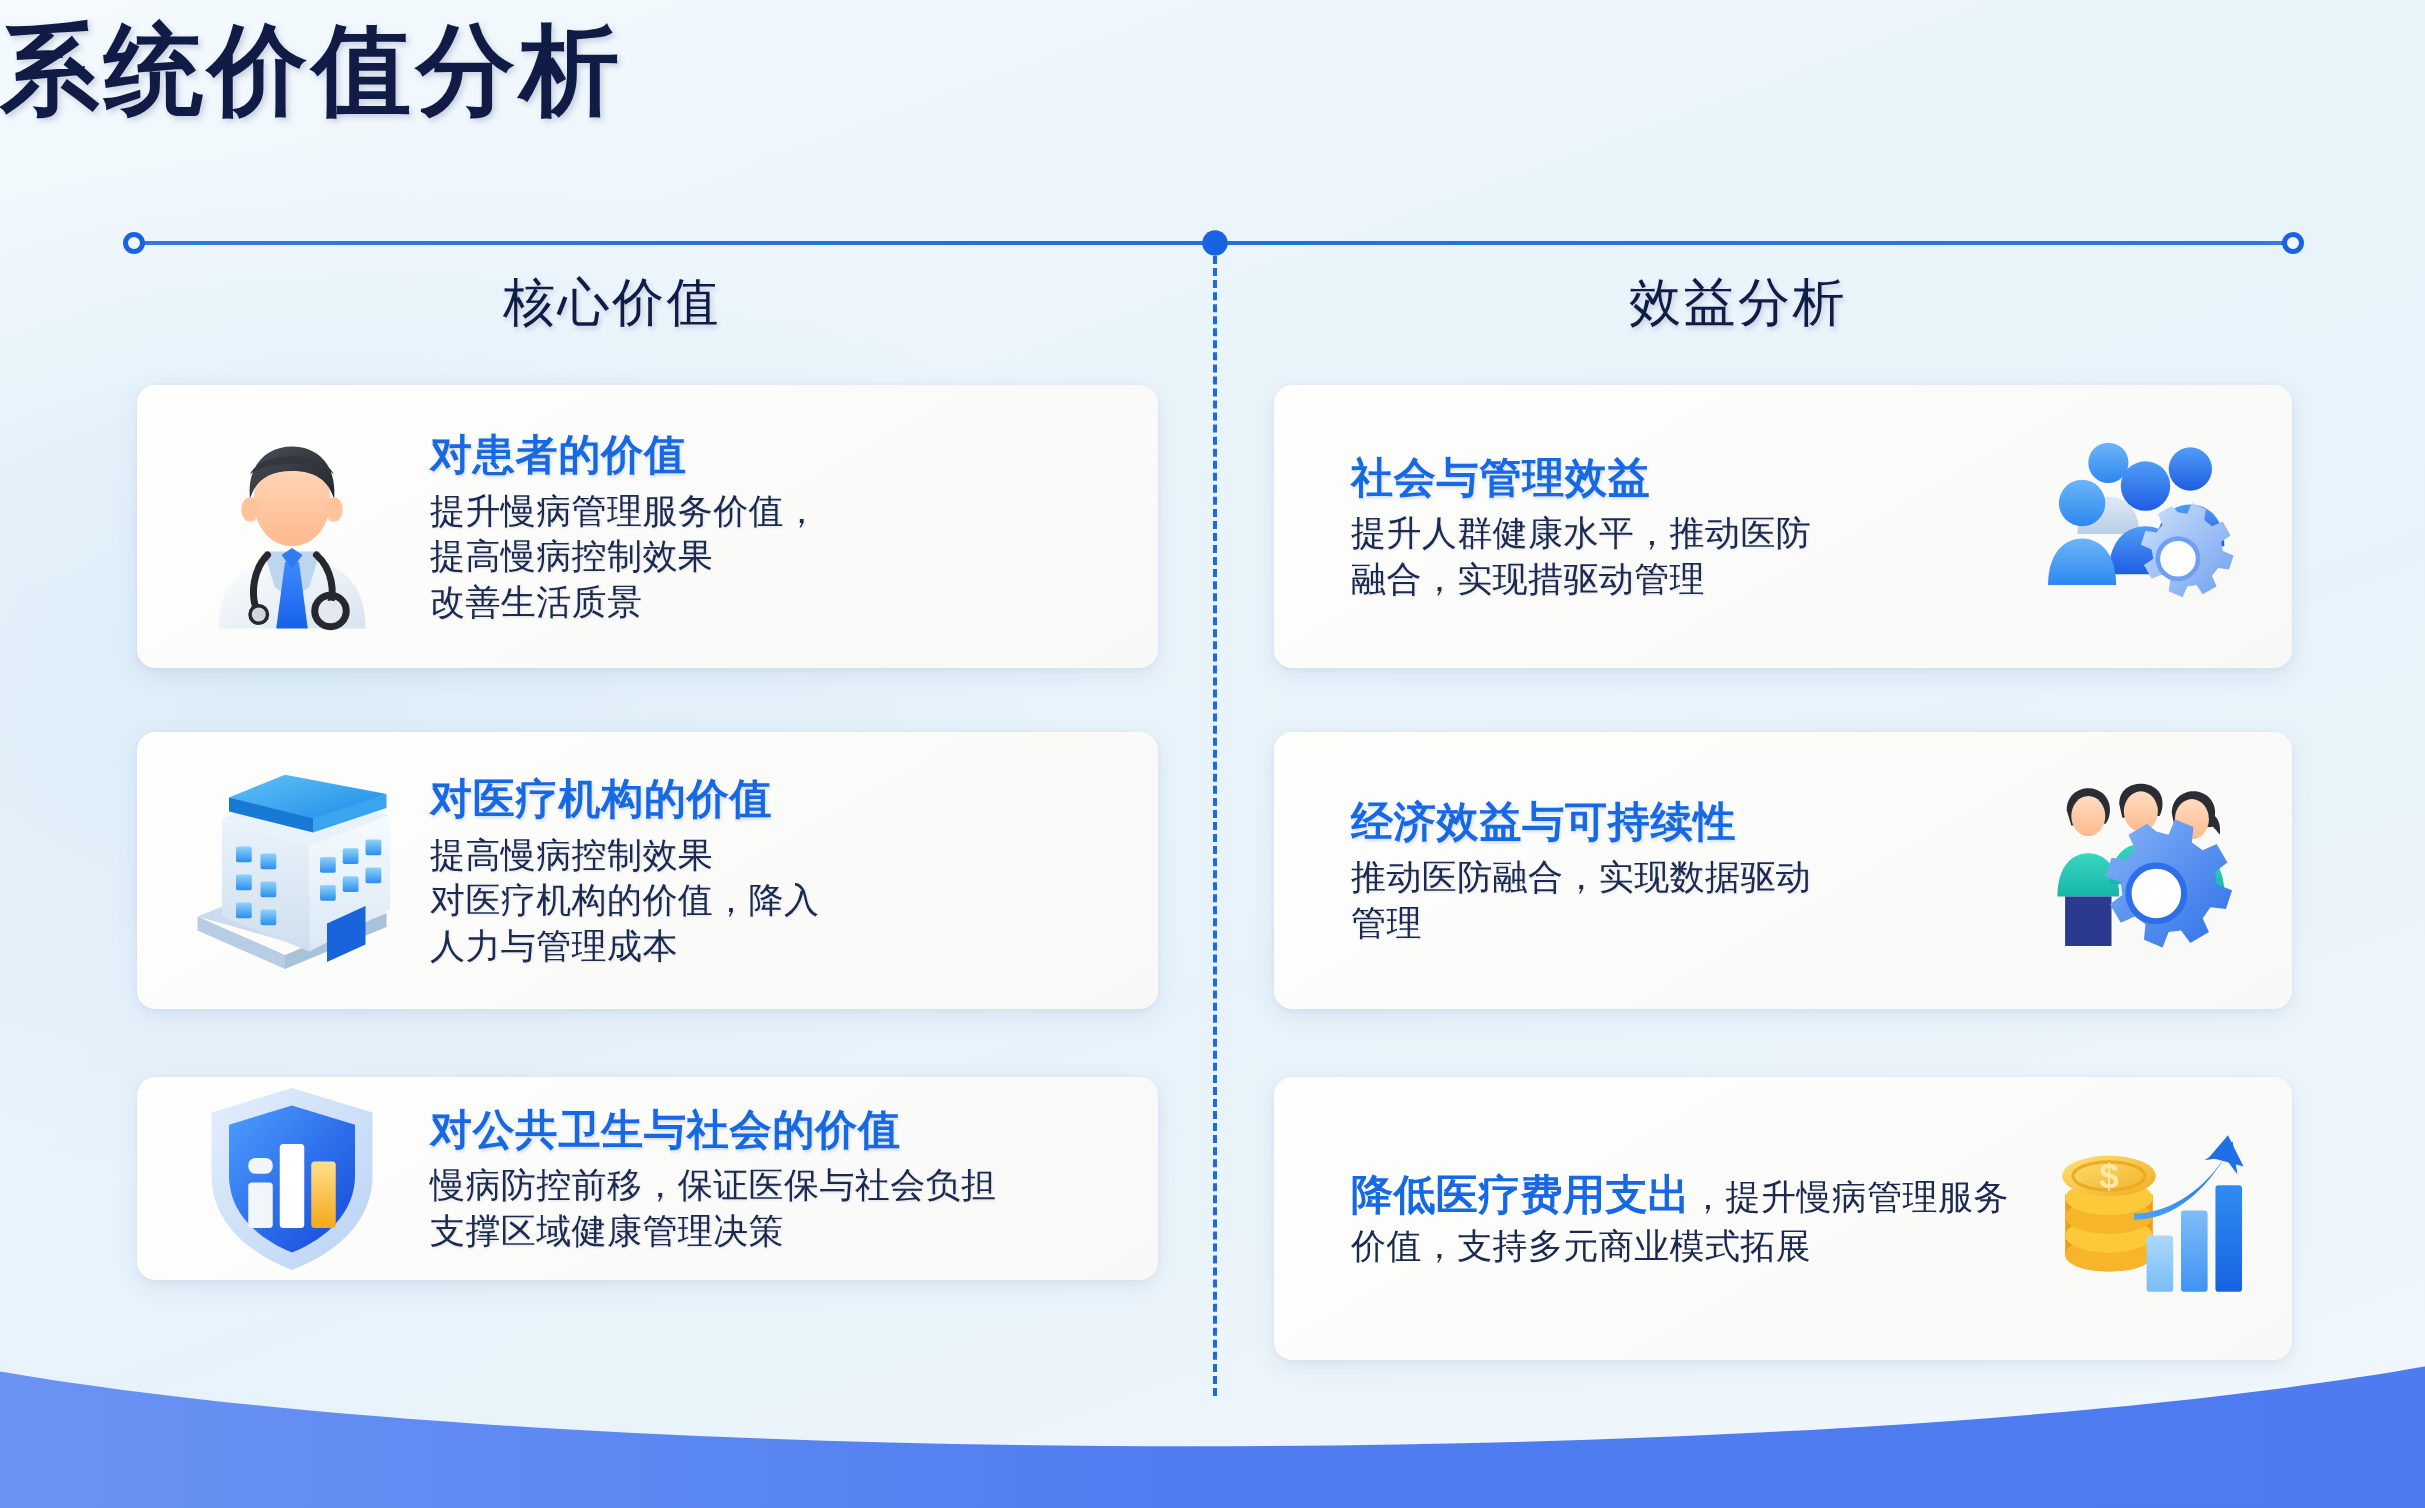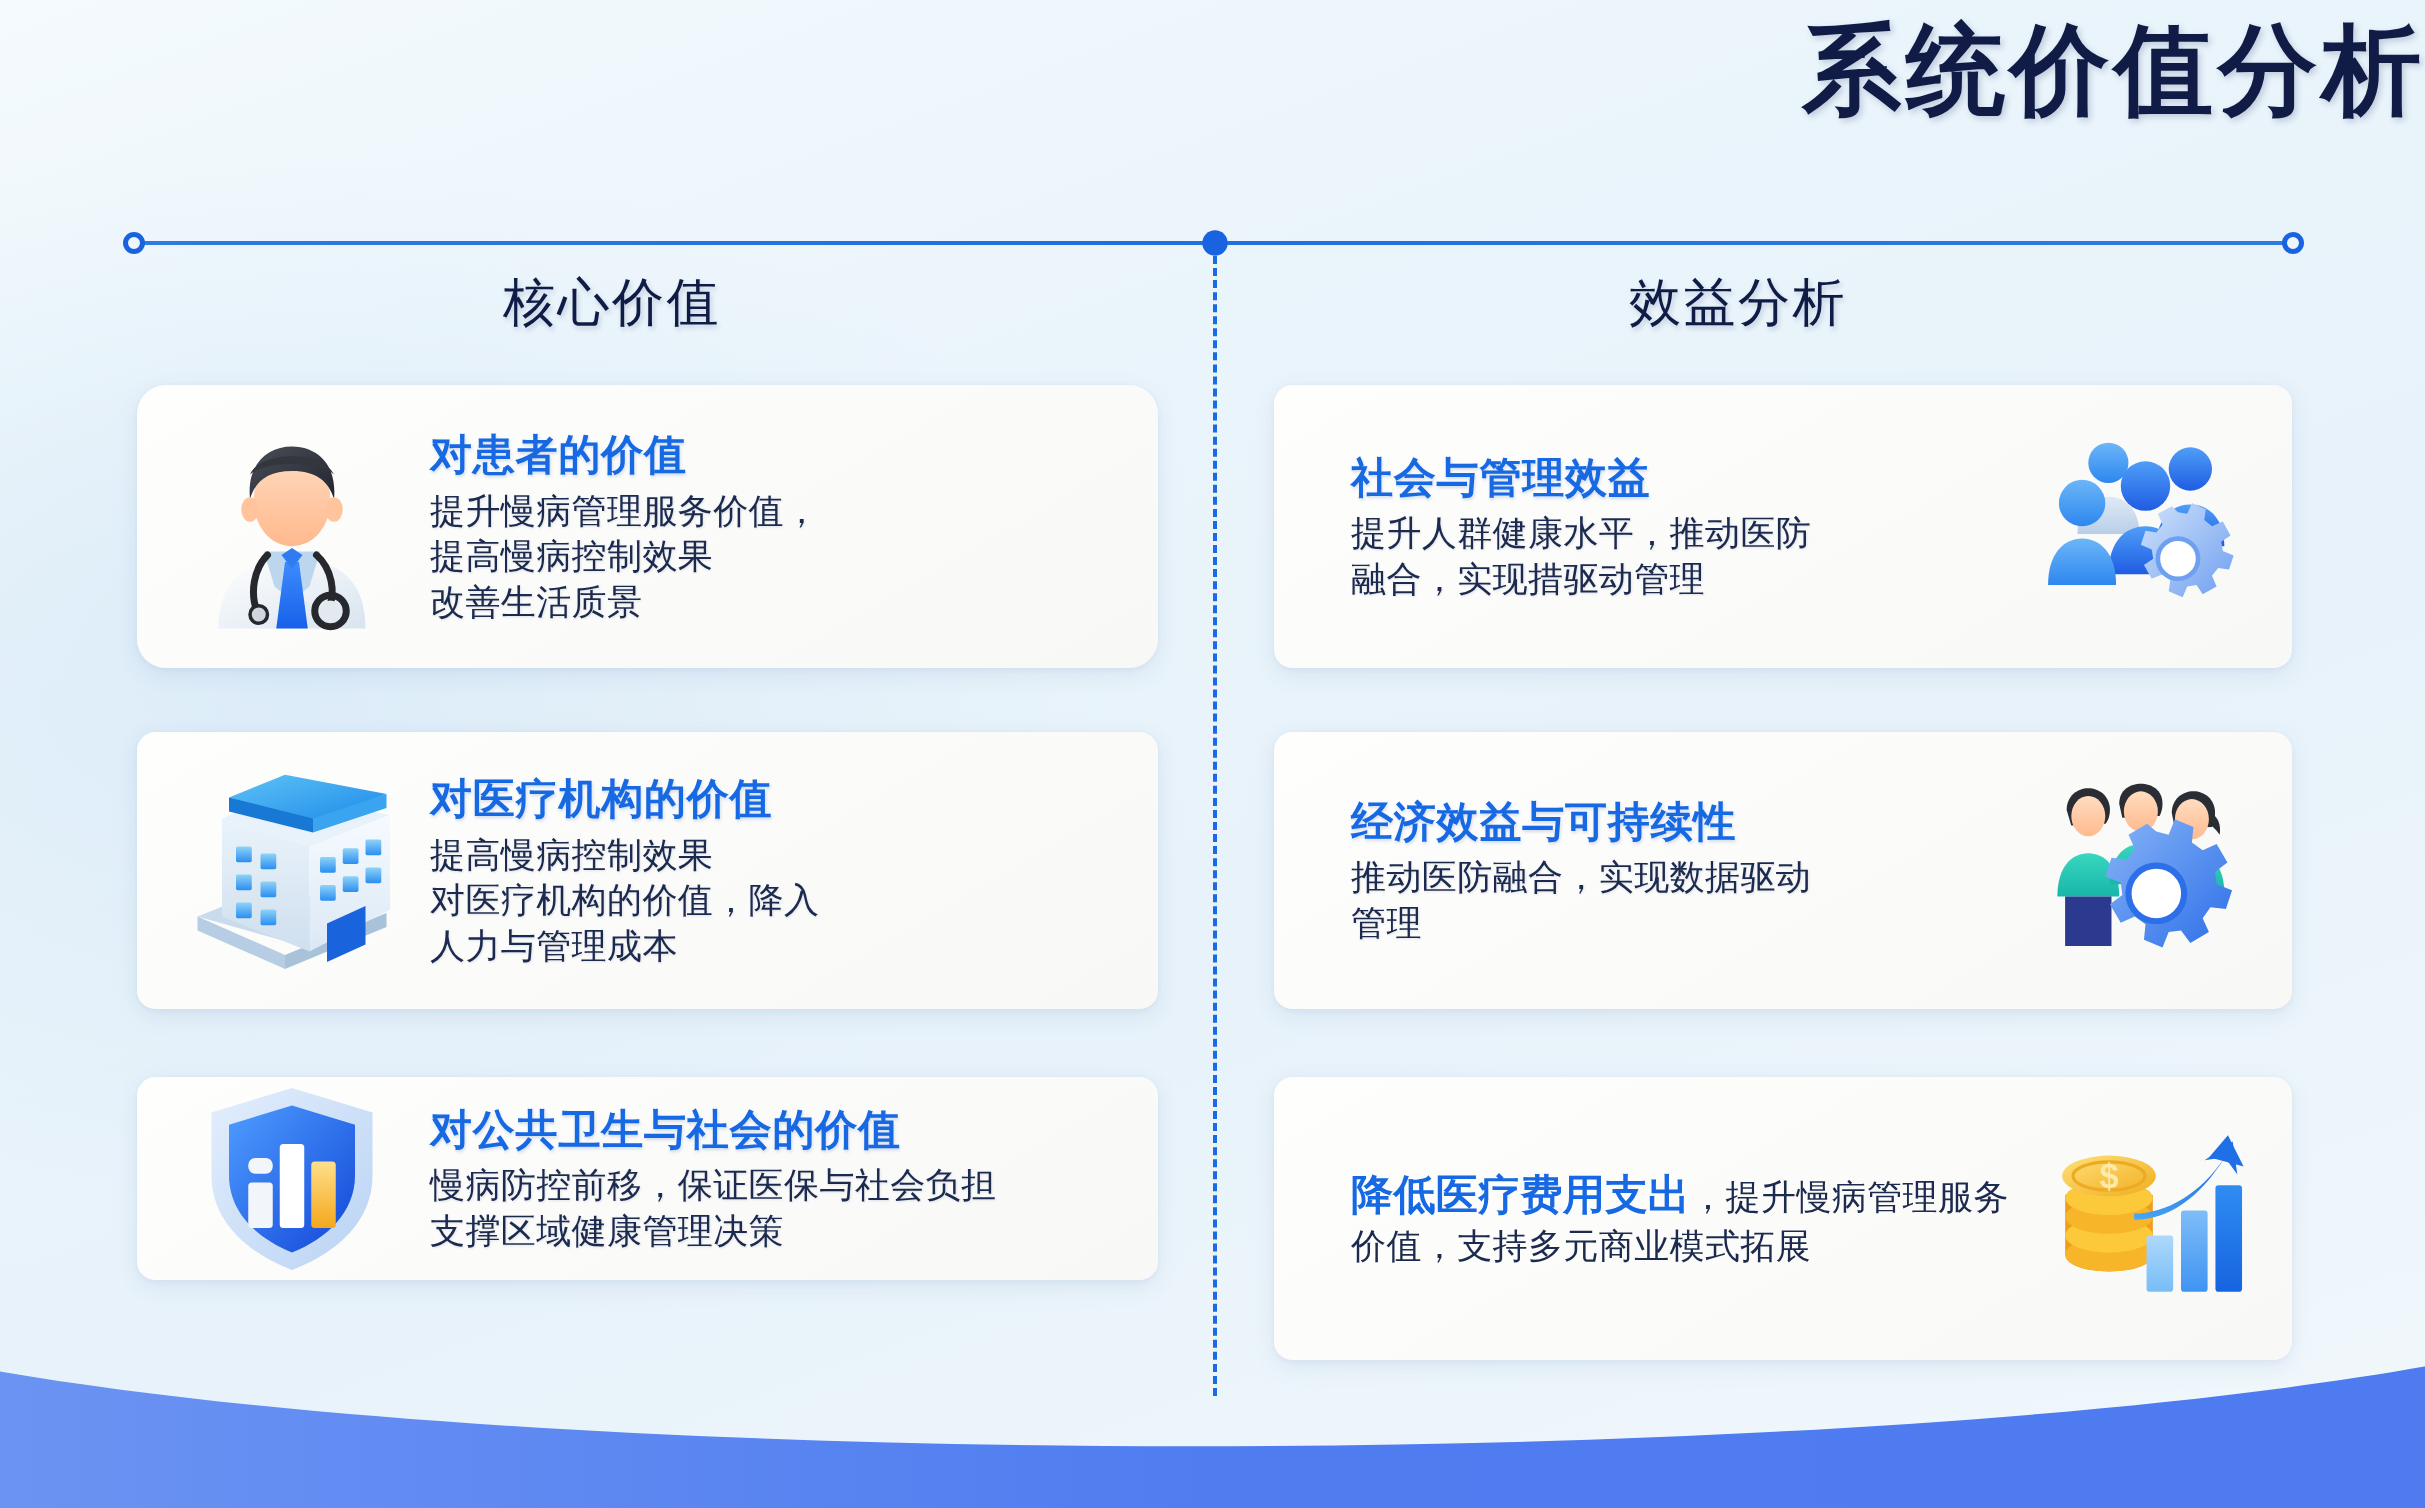--- a/index.html
+++ b/index.html
@@ -11,21 +11,21 @@
   #slide {
     position: relative;
     width: 2426px; height: 1509px;
     background:
       radial-gradient(1173px 754px at 12% 45%, #dcecf8 0%, rgba(220,236,248,0) 70%),
       linear-gradient(160deg, #f4fafd 0%, #eaf4fb 32%, #e7f2fa 60%, #f2f8fc 100%);
   }
   
   #title {
     position: absolute; top: 6.7px; left: 0; width: 2426px;
-    text-align: right;
+    text-align: left;
     font-size: 99px; font-weight: bold;
     letter-spacing: 5px;
     color: #101c46;
     text-shadow: 2.5px 3.4px 5.9px rgba(40,60,120,.22);
     line-height: 1.28;
   }
   
   #rule {
     position: absolute; left: 134px; top: 241px; width: 2161px; height: 4.2px;
     background: linear-gradient(90deg, #2f7ae5 0%, #1f6fe0 45%, #2f7ae5 100%);
@@ -65,21 +65,21 @@
     background: linear-gradient(150deg,#fefefd 0%,#fbfbf9 48%,#f8f9f7 100%);
     border-radius: 18.4px;
     box-shadow: 0 6.7px 22px rgba(70,110,170,.10), 0 1.7px 5px rgba(70,110,170,.06);
     display: flex; align-items: center;
   }
   .card.left  { left: 137px;  width: 1021px; }
   .card.right { left: 1274px; width: 1018px; }
   .card.r1 { top: 385px; height: 283px; }
   .card.r2 { top: 732px; height: 277px; }
   .card.r3 { top: 1077px; height: 283px; }
-  .card.left.r1 { top: 385px; height: 283px; border-radius: 29px; }
+  .card.left.r1 { top: 385px; height: 283px; }
   .card.left.r2 { top: 732px; height: 277px; }
   .card.left.r3 { top: 1077px; height: 203px; }
 
   .icon-slot {
     flex: 0 0 auto; display: flex; align-items: center; justify-content: center;
   }
   .left .icon-slot  { width: 226px; margin-left: 42px; }
   .right .icon-slot { width: 226px; margin-right: 34px; order: 2; }
   .text-slot { flex: 1 1 auto; }
   .right .text-slot { order: 1; padding-left: 49px; margin-left: 28px; }

